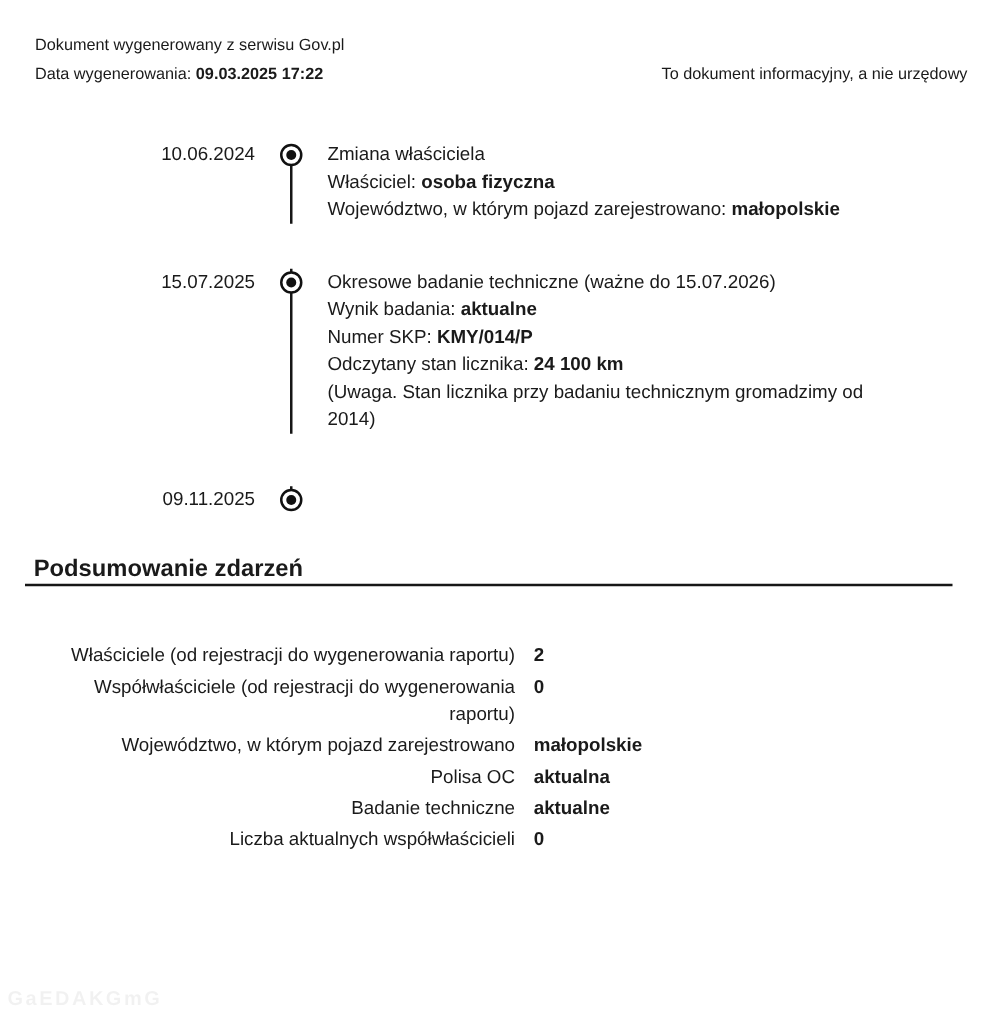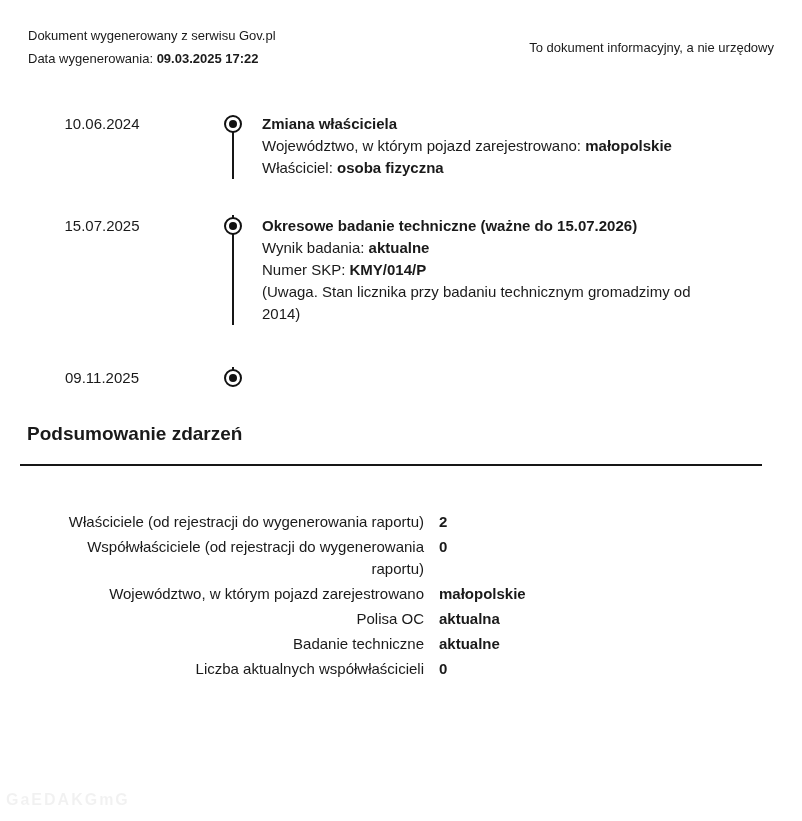--- a/index.html
+++ b/index.html
@@ -13,34 +13,34 @@
     width: 802px;
     height: 821px;
     background: #ffffff;
     overflow: hidden;
   }
 
   
   .header {
     display: flex;
     justify-content: space-between;
-    align-items: center;
+    align-items: flex-end;
     padding: 25px 28px 0 28px;
     font-size: 13px;
     line-height: 21px;
   }
   .header .left-line2 { margin-top: 2px; }
   .b { font-weight: bold; }
 
   
   .timeline { margin-top: 44px; font-size: 15px; line-height: 22px; }
   .ev { display: flex; align-items: stretch; }
   .ev-date {
     width: 204px;
-    text-align: center;
+    text-align: right;
     flex: 0 0 204px;
   }
   .ev-marker {
     position: relative;
     width: 58px;
     flex: 0 0 58px;
   }
   .ev-line {
     position: absolute;
     left: 50%;
@@ -68,37 +68,37 @@
     position: absolute;
     left: 50%;
     top: 50%;
     width: 8px;
     height: 8px;
     margin: -4px 0 0 -4px;
     border-radius: 50%;
     background: #111111;
   }
   .ev-content { max-width: 446px; }
-  .ev-title { font-weight: bold; }
+  .ev-title { font-weight: normal; }
   .ev.gap-sm { padding-bottom: 36px; }
   .ev.gap-lg { padding-bottom: 42px; }
 
   
   .section-heading-wrap {
     margin: 34px 40px 0 20px;
     border-bottom: 2px solid #161616;
-    padding-bottom: 19px;
+    padding-bottom: 0;
   }
   .section-heading {
     font-size: 19px;
     line-height: 22px;
     font-weight: bold;
     padding-left: 7px;
   }
-  .summary { margin-top: 45px; padding-left: 40px; font-size: 15px; line-height: 22px; }
+  .summary { margin-top: 45px; padding-left: 28px; font-size: 15px; line-height: 22px; }
   .srow { display: flex; align-items: flex-start; margin-bottom: 3px; }
   .slabel {
     width: 384px;
     flex: 0 0 384px;
     text-align: right;
   }
   .svalue {
     margin-left: 15px;
     font-weight: bold;
     white-space: nowrap;
@@ -135,34 +135,35 @@
 
   <div class="timeline" id="timeline">
       <div class="ev first gap-sm">
         <div class="ev-date">10.06.2024</div>
         <div class="ev-marker">
           <span class="ev-line"></span>
           <span class="ev-dot"></span>
         </div>
         <div class="ev-content">
           <div class="ev-title">Zmiana właściciela</div>
+          <div class="ev-detail"><span>Właściciel: </span><span class="b">osoba fizyczna</span></div>
           <div class="ev-detail"><span>Województwo, w którym pojazd zarejestrowano: </span><span class="b">małopolskie</span></div>
-          <div class="ev-detail"><span>Właściciel: </span><span class="b">osoba fizyczna</span></div>
         </div>
       </div>
       <div class="ev gap-lg">
         <div class="ev-date">15.07.2025</div>
         <div class="ev-marker">
           <span class="ev-line"></span>
           <span class="ev-dot"></span>
         </div>
         <div class="ev-content">
           <div class="ev-title">Okresowe badanie techniczne (ważne do 15.07.2026)</div>
           <div class="ev-detail"><span>Wynik badania: </span><span class="b">aktualne</span></div>
           <div class="ev-detail"><span>Numer SKP: </span><span class="b">KMY/014/P</span></div>
+          <div class="ev-detail"><span>Odczytany stan licznika: </span><span class="b">24 100 km</span></div>
           <div class="ev-note">(Uwaga. Stan licznika przy badaniu technicznym gromadzimy od 2014)</div>
         </div>
       </div>
       <div class="ev last">
         <div class="ev-date">09.11.2025</div>
         <div class="ev-marker">
           <span class="ev-line"></span>
           <span class="ev-dot"></span>
         </div>
       </div>

